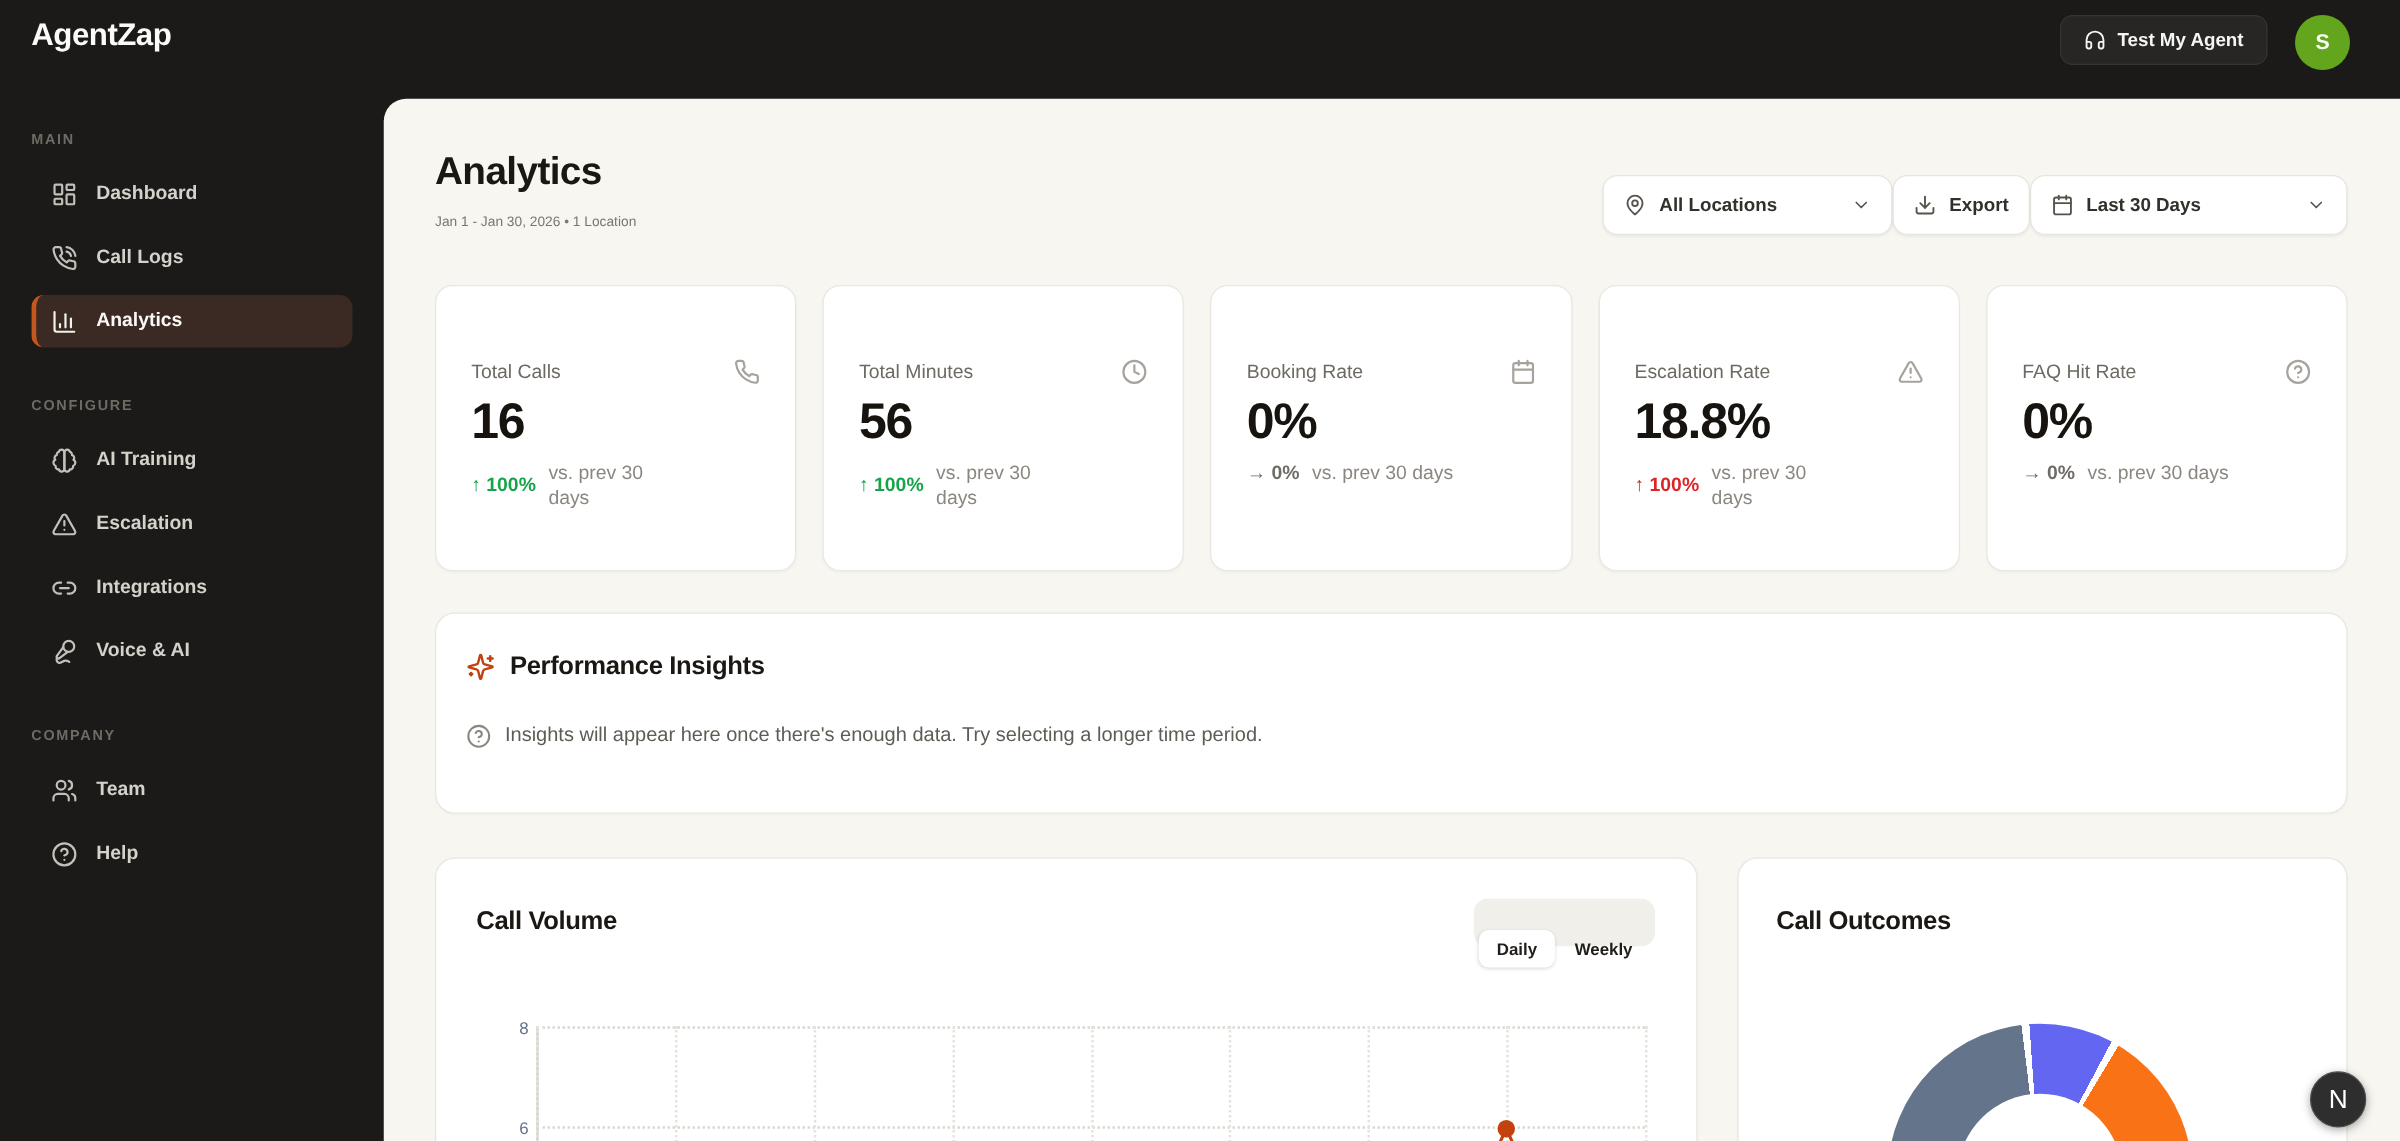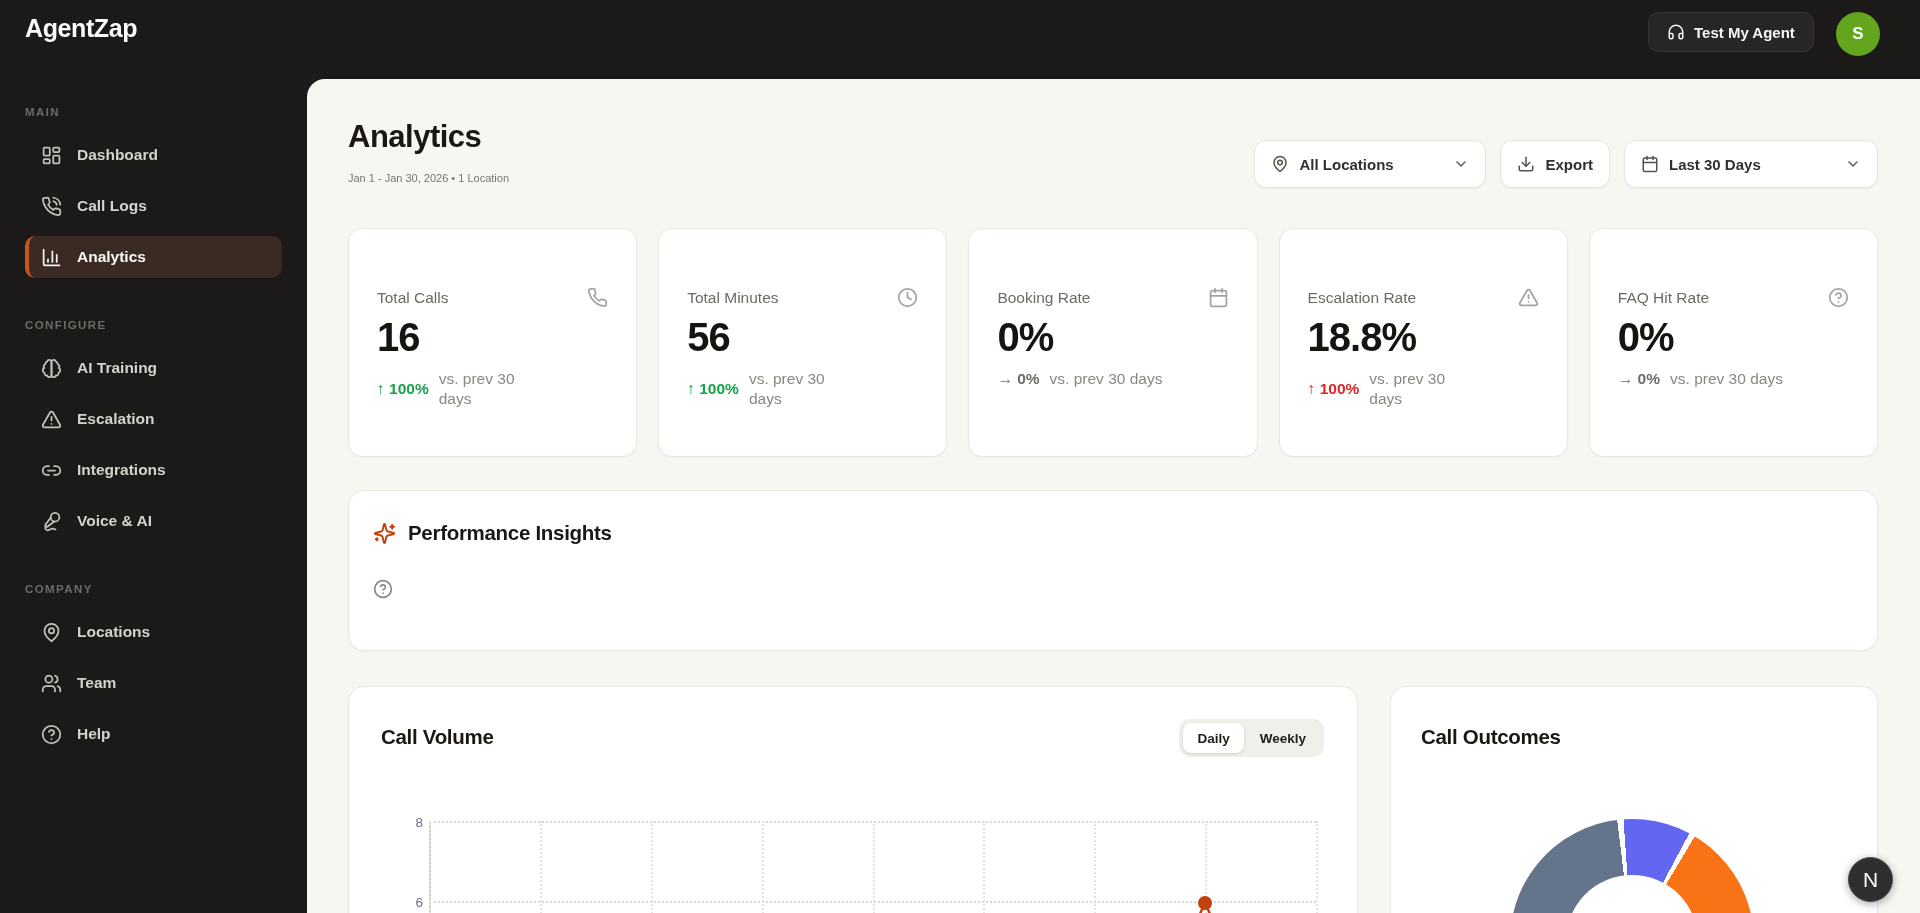--- a/index.html
+++ b/index.html
@@ -57,21 +57,21 @@
     background:#f7f6f1; border-top-left-radius:18px; overflow:hidden;
   }
   .page-title {
     position:absolute; left:41px; top:40px;
     font-size:31px; font-weight:800; letter-spacing:-0.5px; color:#1b1813;
   }
   .page-subtitle {
     position:absolute; left:41px; top:93px;
     font-size:11px; color:#7a766f;
   }
-  .controls { position:absolute; top:61px; right:42px; display:flex; gap:14px; height:48px; }
+  .controls { position:absolute; top:61px; right:42px; display:flex; height:48px; }
   .ctrl {
     display:flex; align-items:center; gap:10px; padding:0 16px;
     background:#fff; border:1px solid #e8e5df; border-radius:12px;
     font-size:15px; font-weight:600; color:#33302b;
     box-shadow:0 1px 2px rgba(0,0,0,.05); cursor:pointer; font-family:inherit;
   }
   .ctrl svg { color:#57534c; }
   .ctrl .chev { margin-left:auto; color:#a8a49c; display:flex; }
   .ctrl-loc { min-width:232px; }
   .ctrl-date { min-width:254px; }
@@ -110,21 +110,21 @@
   
   .callvol { left:41px; top:607px; width:1010px; height:420px; }
   .callvol h2 { position:absolute; left:32px; top:38px; }
   .toggle {
     position:absolute; top:32px; right:33px; height:38px;
     background:#f0efea; border-radius:11px; padding:4px; display:flex; gap:2px;
   }
   .tog {
     height:30px; padding:0 14px; border-radius:8px; font-size:13.5px; font-weight:700;
     color:#211e1a; display:flex; align-items:center; border:none; background:transparent;
-    cursor:pointer; font-family:inherit;
+    cursor:pointer; font-family:inherit;margin-top:21px;
   }
   .tog.active { background:#fff; box-shadow:0 1px 3px rgba(0,0,0,.14); }
   .ytick { position:absolute; width:46px; left:28px; text-align:right; font-size:13.5px; color:#64748b; }
   .hline { position:absolute; left:80px; width:887px; border-top:2px dotted #dbd8d1; }
   .vline { position:absolute; top:134px; height:300px; border-left:2px dotted #e6e3dc; }
   .yaxis { position:absolute; left:80px; top:134px; height:300px; border-left:2px solid #d4d1ca; }
   .datapoint { position:absolute; left:849px; top:209px; width:14px; height:14px; border-radius:50%; background:#c2410c; }
   .stub { position:absolute; left:849px; top:214px; }
 
   
@@ -235,29 +235,20 @@
             <path d="m11 7.601-5.994 8.19a1 1 0 0 0 .1 1.298l.817.818a1 1 0 0 0 1.314.087L15.09 12"></path>
             <path d="M16.5 21.174C15.5 20.5 14.372 20 13 20c-2.058 0-3.928 2.356-6 2-2.072-.356-2.775-3.369-1.5-4.5"></path>
             <circle cx="16" cy="7" r="5"></circle>
           </svg>
         </span>
         <span>Voice &amp; AI</span>
       </div>
     </div>
     <div class="side-sec">
       <div class="side-sec-title">COMPANY</div>
-      <div class="side-item">
-        <span class="ic" style="display:flex">
-          <svg viewBox="0 0 24 24" width="21" height="21" fill="none" stroke="currentColor" stroke-width="2" stroke-linecap="round" stroke-linejoin="round">
-            <path d="M20 10c0 6-8 12-8 12s-8-6-8-12a8 8 0 0 1 16 0Z"></path>
-            <circle cx="12" cy="10" r="3"></circle>
-          </svg>
-        </span>
-        <span>Locations</span>
-      </div>
       <div class="side-item">
         <span class="ic" style="display:flex">
           <svg viewBox="0 0 24 24" width="21" height="21" fill="none" stroke="currentColor" stroke-width="2" stroke-linecap="round" stroke-linejoin="round">
             <path d="M16 21v-2a4 4 0 0 0-4-4H6a4 4 0 0 0-4 4v2"></path>
             <circle cx="9" cy="7" r="4"></circle>
             <path d="M22 21v-2a4 4 0 0 0-3-3.87"></path>
             <path d="M16 3.13a4 4 0 0 1 0 7.75"></path>
           </svg>
         </span>
         <span>Team</span>
@@ -423,20 +414,21 @@
       <h2>Performance Insights</h2>
     </div>
     <div class="ins-msg">
       <span class="ic" style="display: flex;">
           <svg viewBox="0 0 24 24" width="20" height="20" fill="none" stroke="currentColor" stroke-width="2" stroke-linecap="round" stroke-linejoin="round">
             <circle cx="12" cy="12" r="10"></circle>
             <path d="M9.09 9a3 3 0 0 1 5.83 1c0 2-3 3-3 3"></path>
             <path d="M12 17h.01"></path>
           </svg>
         </span>
+      <span>Insights will appear here once there's enough data. Try selecting a longer time period.</span>
     </div>
   </section>
 
   <section class="card callvol">
     <h2>Call Volume</h2>
     <div class="toggle">
       <button class="tog active">Daily</button>
       <button class="tog">Weekly</button>
     </div>
     <div class="ytick" style="top:128px">8</div>

